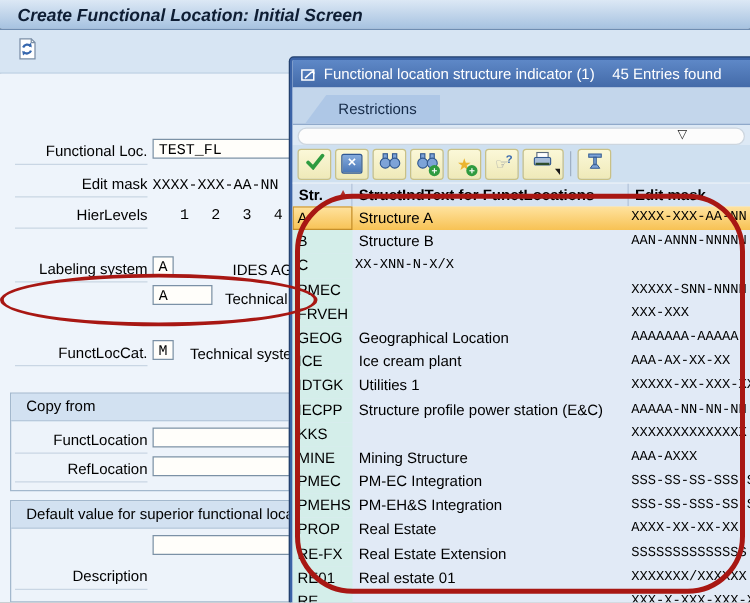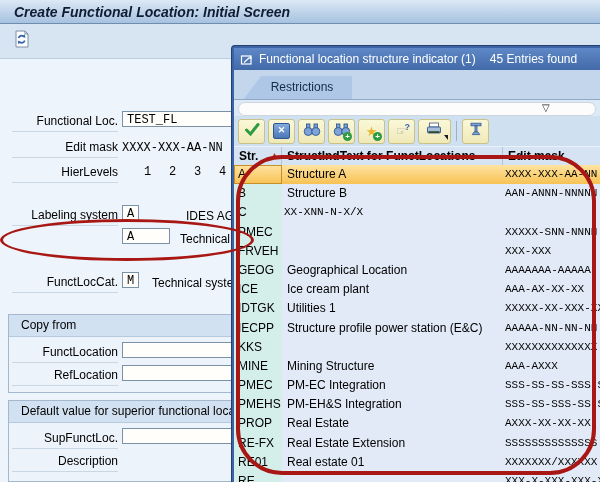--- a/index.html
+++ b/index.html
@@ -150,21 +150,20 @@
       <div class="grouphdr">Copy from</div>
     </div>
     <div class="flabel" style="top:286px;">FunctLocation</div>
     <div class="finput" style="left:122px;top:283px;width:110px;"></div>
     <div class="flabel" style="top:309px;">RefLocation</div>
     <div class="finput" style="left:122px;top:306px;width:110px;"></div>
 
     <div class="groupbox" style="top:341px;height:82px;">
       <div class="grouphdr">Default value for superior functional locat</div>
     </div>
-    <div class="flabel" style="top:372px;">SupFunctLoc.</div>
     <div class="finput" style="left:122px;top:369px;width:110px;"></div>
     <div class="flabel" style="top:395px;">Description</div>
 
   </div>
 
   <div class="popup">
 
     <div class="popup-titlebar">
       <span class="ticon">
         <svg width="14" height="13" viewBox="0 0 14 13">

